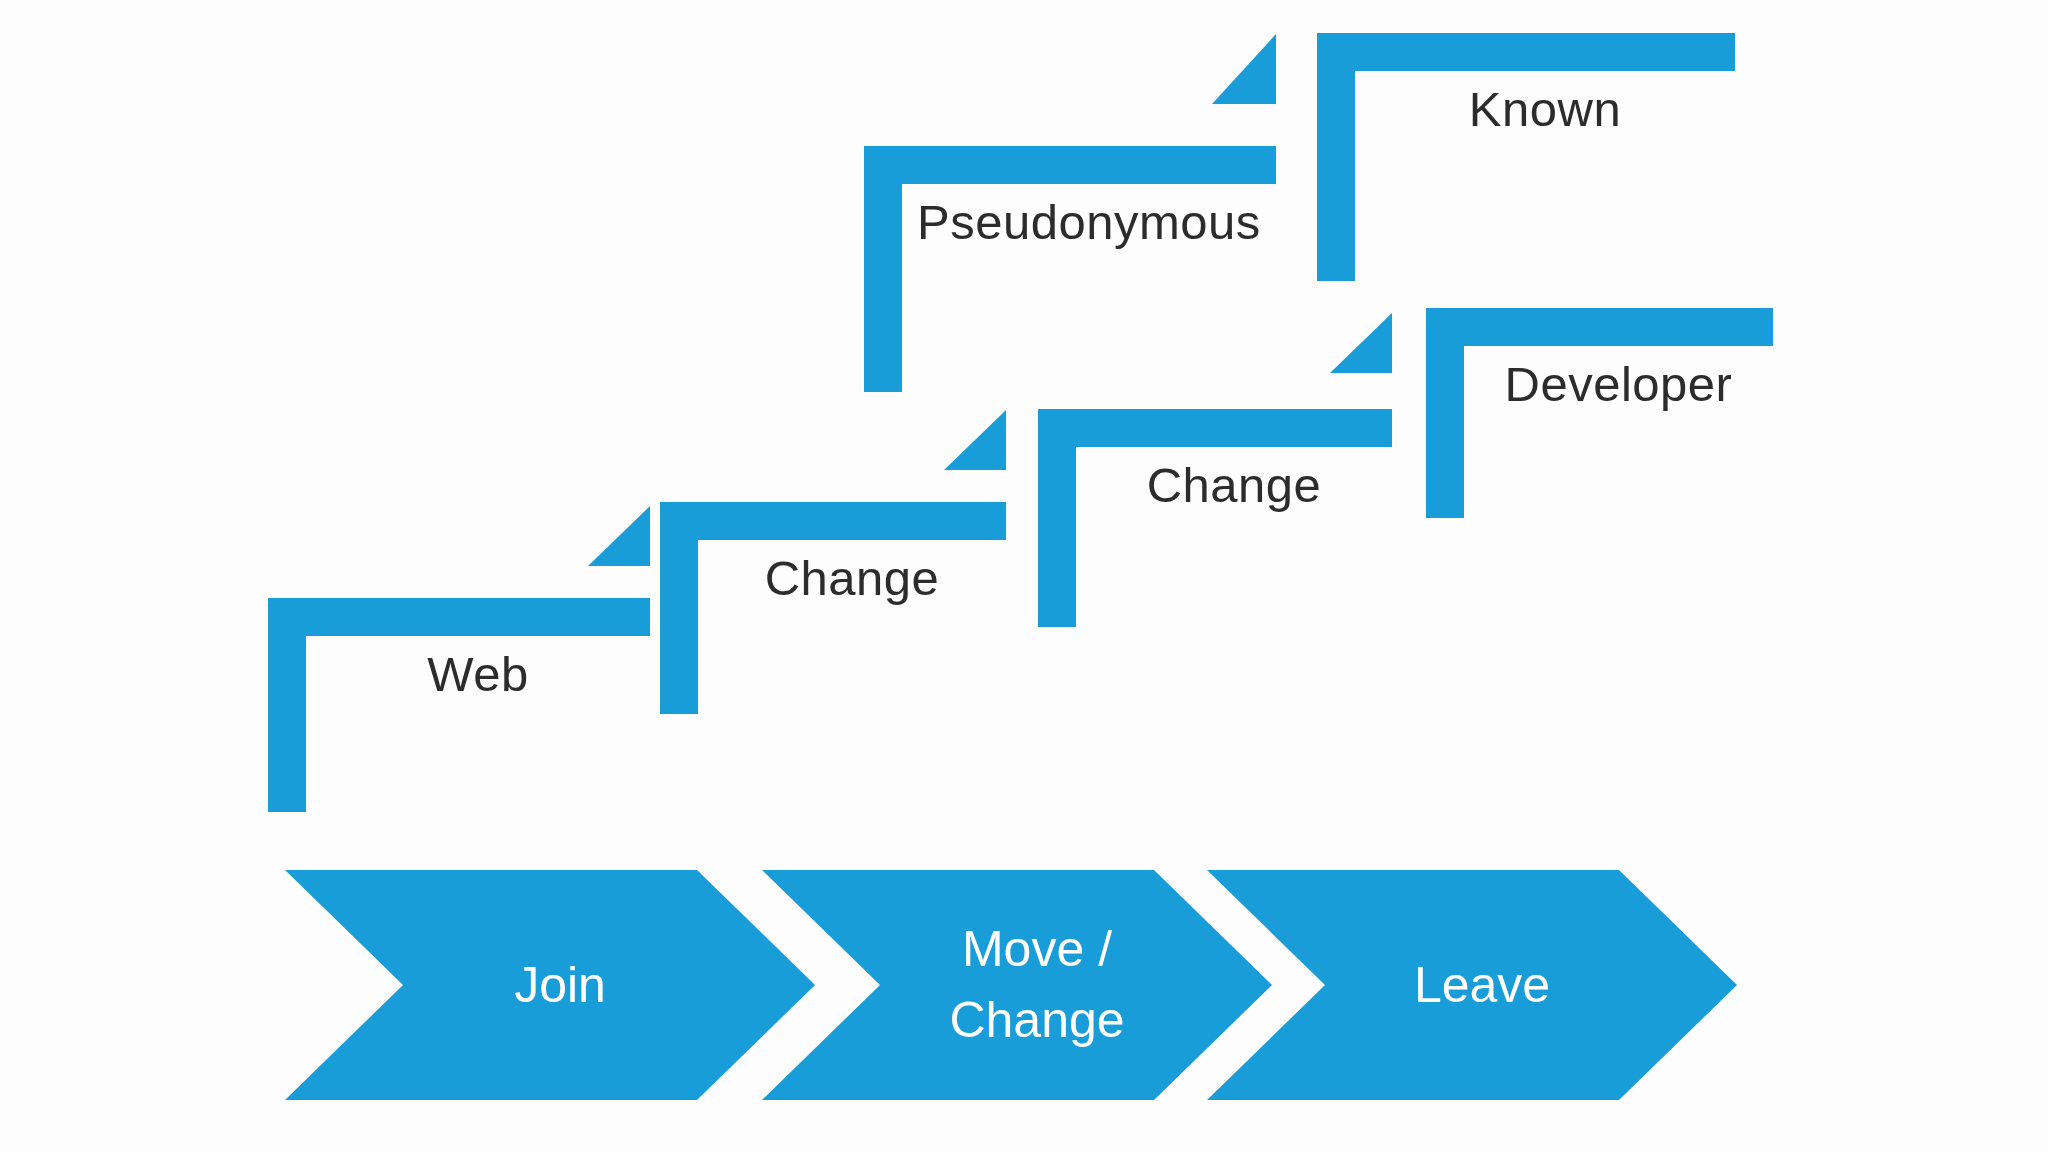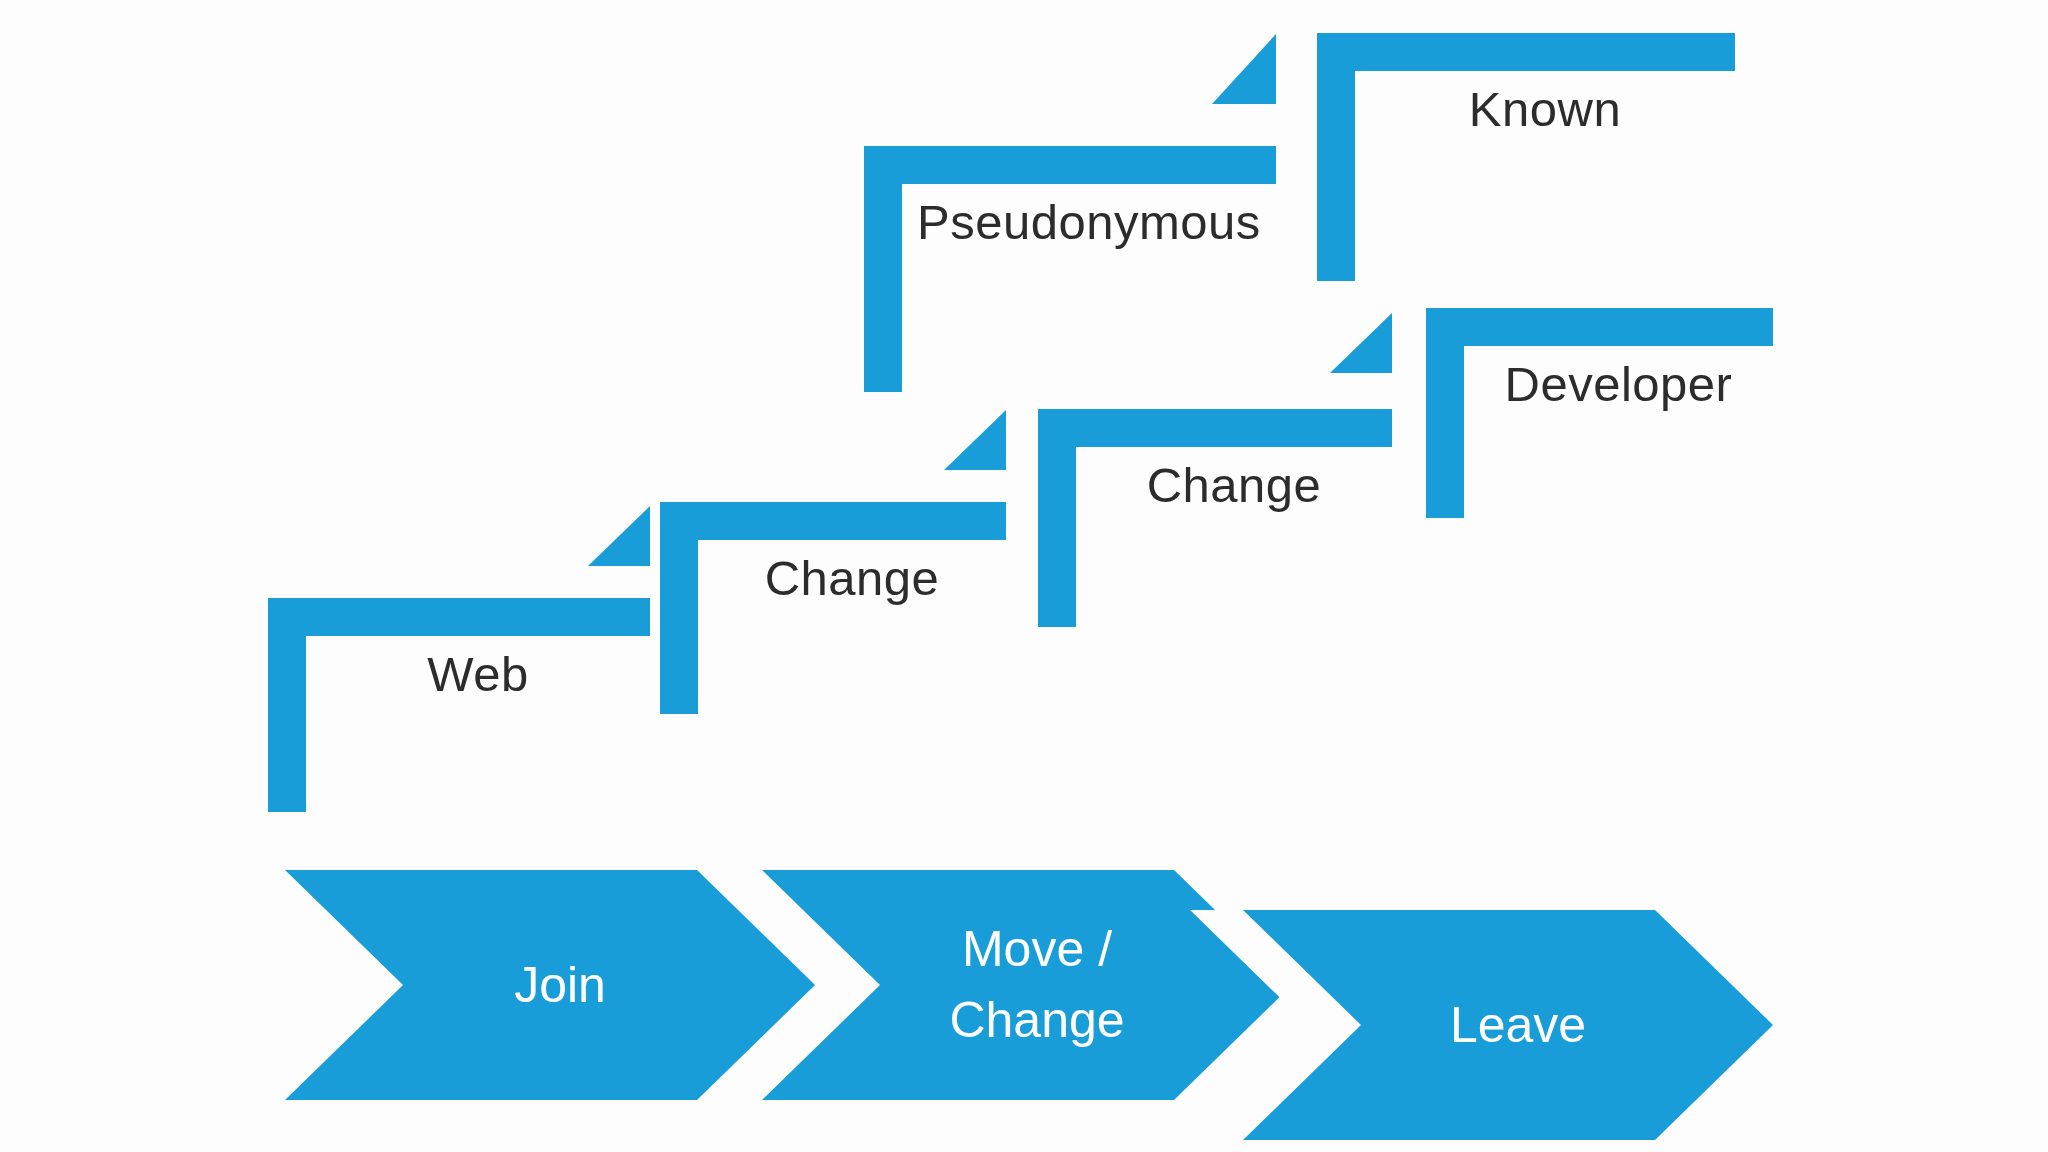--- a/index.html
+++ b/index.html
@@ -144,21 +144,21 @@
     </div>
 
     <div class="chevron-wrap" style="left:477px;">
       <div class="chevron-gap"></div>
       <div class="chevron">
         <div class="arrow-label">Move /
 Change</div>
       </div>
     </div>
 
-    <div class="chevron-wrap" style="left:958px;margin-top:40px;">
+    <div class="chevron-wrap" style="left:922px;">
       <div class="chevron-gap"></div>
       <div class="chevron">
         <div class="arrow-label">Leave</div>
       </div>
     </div>
 
   </div>
 </div>
 
 </body></html>

